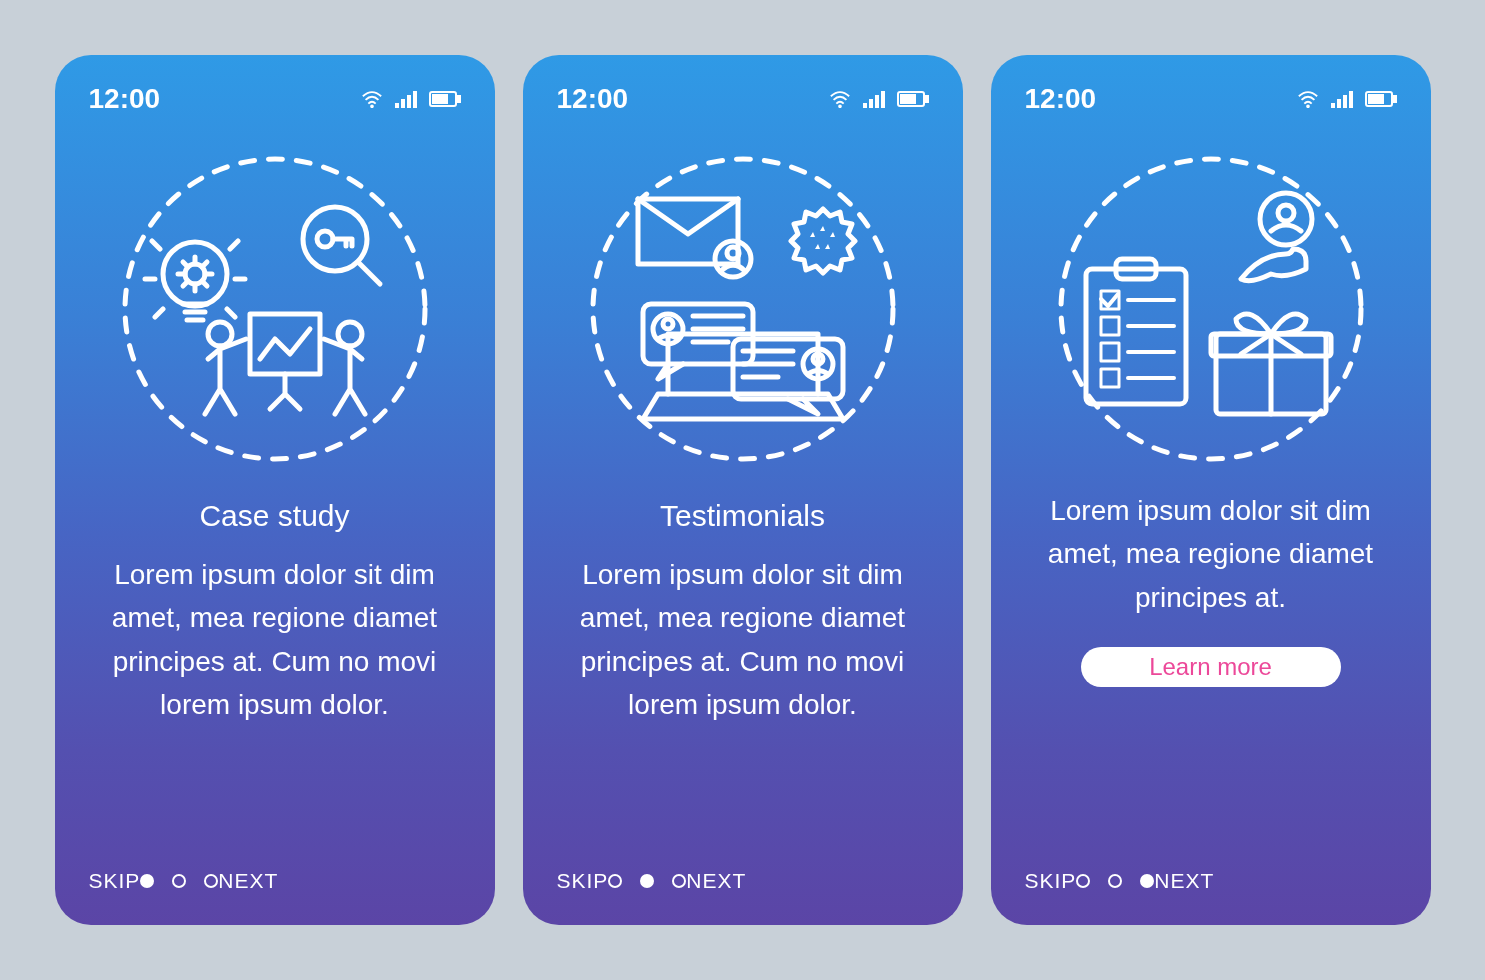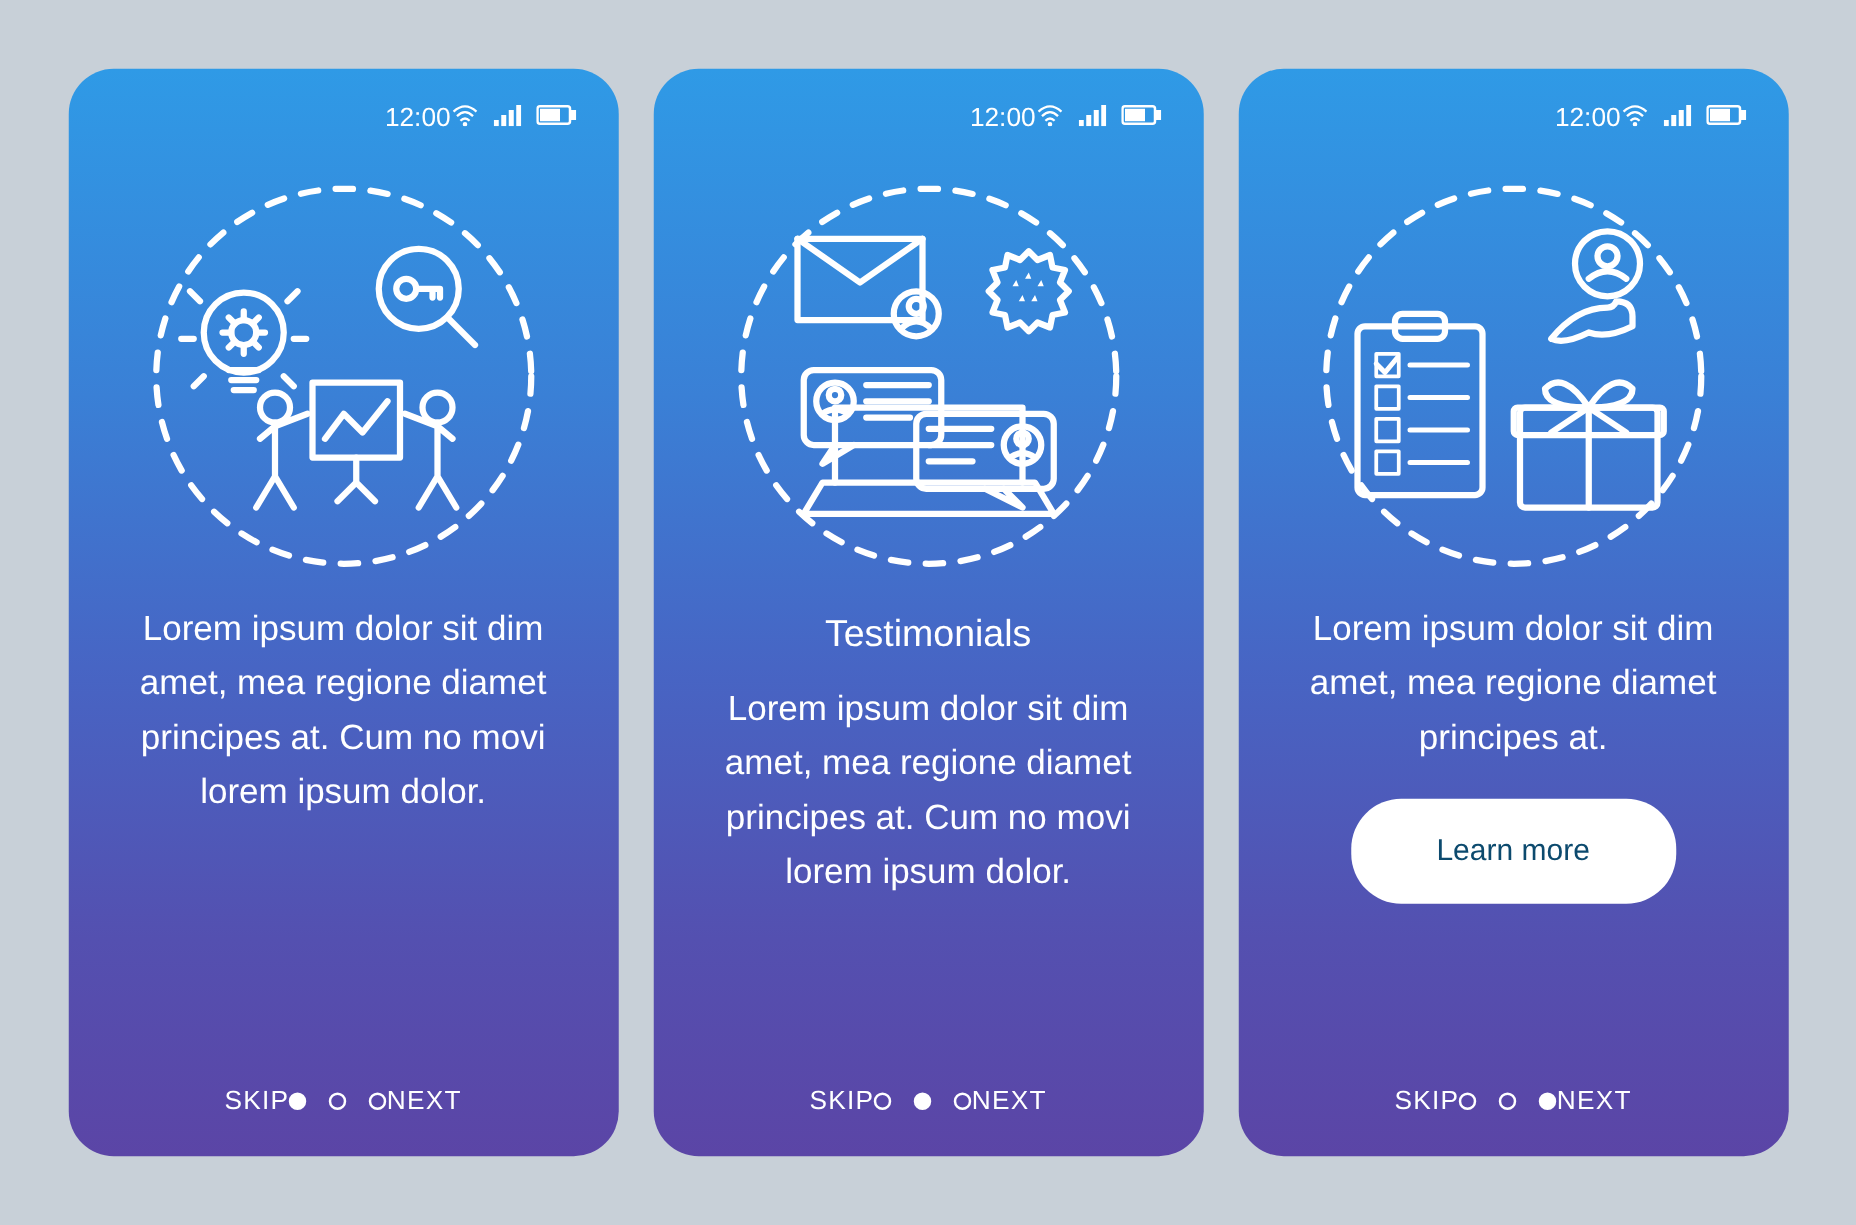--- a/index.html
+++ b/index.html
@@ -19,24 +19,24 @@
     border-radius: 36px;
     background: linear-gradient(180deg, #2f9ae6 0%, #3a80d6 30%, #4765c4 55%, #5450b0 80%, #5b45a6 100%);
     padding: 28px 34px 32px;
     display: flex;
     flex-direction: column;
     color: #ffffff;
     position: relative;
   }
   .status-bar {
     display: flex;
-    justify-content: flex-end;
-    align-items: center;
-    font-size: 21px;
-    font-weight: 400;
+    justify-content: space-between;
+    align-items: center;
+    font-size: 28px;
+    font-weight: 700;
     margin-bottom: 8px;
   }
   .status-icons { display: flex; gap: 12px; align-items: center; }
   .illustration {
     height: 360px;
     display: flex;
     justify-content: center;
     align-items: center;
     margin-top: 6px;
   }
@@ -51,32 +51,32 @@
   .body {
     font-size: 28px;
     line-height: 1.55;
     text-align: center;
     font-weight: 300;
     padding: 0 4px;
   }
   .learn-more {
     margin: 28px auto 6px;
     background: #ffffff;
-    color: #0c4a6e;
+    color: #ec4899;
     font-size: 24px;
-    padding: 28px 44px;
+    padding: 6px 44px;
     border-radius: 40px;
     border: none;
     width: 260px;
     cursor: pointer;
   }
   .nav {
     margin-top: auto;
     display: flex;
-    justify-content: center;
+    justify-content: flex-start;
     align-items: center;
     font-size: 21px;
     letter-spacing: 1px;
     font-weight: 400;
   }
   .nav-btn { cursor: pointer; }
   .dots { display: flex; gap: 18px; align-items: center; }
   .dot {
     width: 14px; height: 14px; border-radius: 50%;
     border: 2px solid #ffffff;
@@ -132,20 +132,21 @@
         <rect x="50" y="10" width="70" height="60"></rect>
         <path d="M60 55 L75 35 L90 50 L110 25"></path>
         <path d="M85 70 L85 90 M70 105 L85 90 L100 105"></path>
         <circle cx="20" cy="30" r="12"></circle>
         <path d="M20 42 L20 85 M5 110 L20 85 L35 110 M8 55 L20 45 L46 35"></path>
         <circle cx="150" cy="30" r="12"></circle>
         <path d="M150 42 L150 85 M135 110 L150 85 L165 110 M162 55 L150 45 L124 35"></path>
       </g>
     </svg>
   </div>
+  <div class="title">Case study</div>
   <div class="body">Lorem ipsum dolor sit dim amet, mea regione diamet principes at. Cum no movi lorem ipsum dolor.</div>
   <div class="nav">
     <span class="nav-btn">SKIP</span>
     <div class="dots">
       <div class="dot filled"></div>
       <div class="dot"></div>
       <div class="dot"></div>
     </div>
     <span class="nav-btn">NEXT</span>
   </div>

